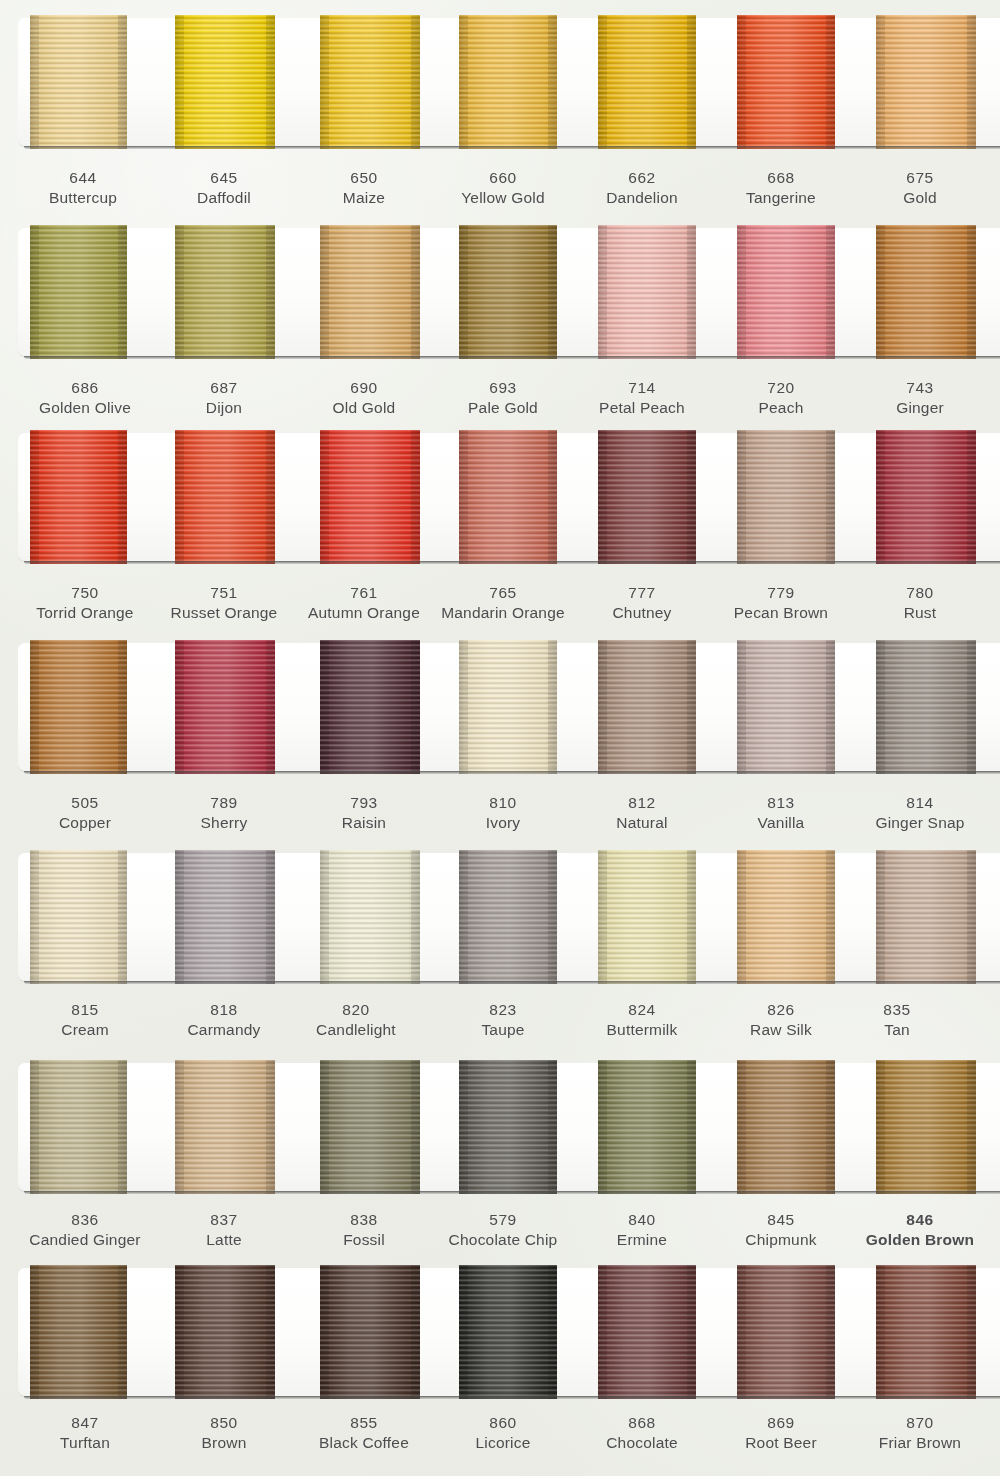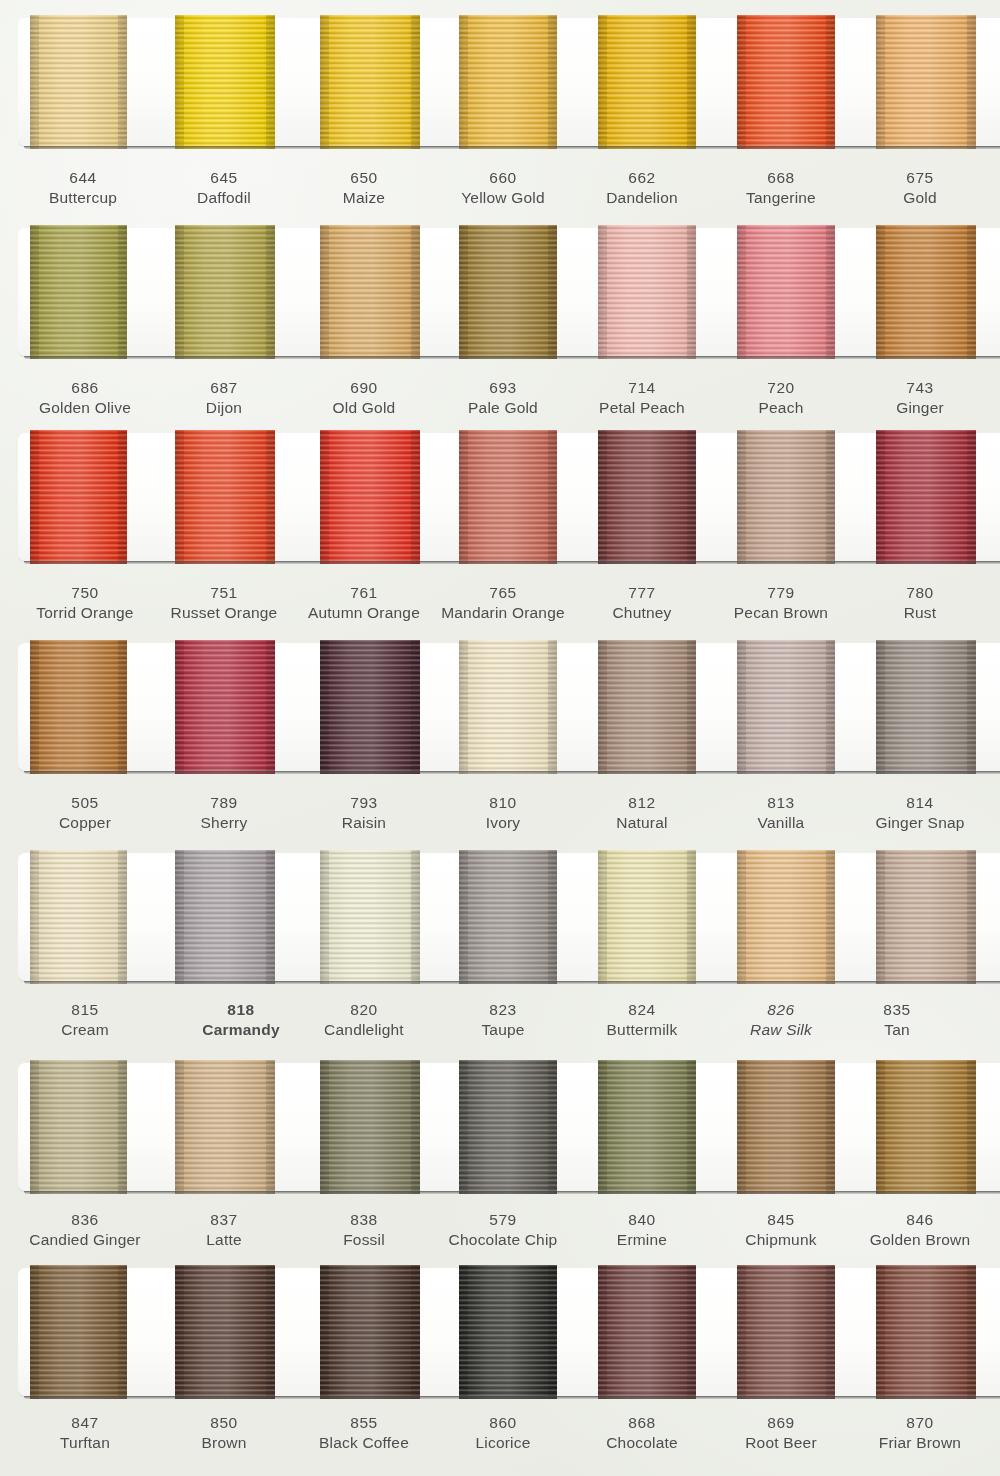--- a/index.html
+++ b/index.html
@@ -461,37 +461,37 @@
               <div class="edge l"></div>
               <div class="edge r"></div>
             </div>
           </div>
         </div>
         <div class="labels" style="top: 1000px;">
           <div class="label" style="left: 10px;">
             <span class="code">815</span>
             <span class="nm">Cream</span>
           </div>
-          <div class="label" style="left: 166px; font-weight: bold;">
+          <div class="label" style="left: 149px;">
             <span class="code">818</span>
             <span class="nm">Carmandy</span>
           </div>
-          <div class="label" style="left: 289px;">
+          <div class="label" style="left: 281px;">
             <span class="code">820</span>
             <span class="nm">Candlelight</span>
           </div>
           <div class="label" style="left: 428px;">
             <span class="code">823</span>
             <span class="nm">Taupe</span>
           </div>
           <div class="label" style="left: 567px;">
             <span class="code">824</span>
             <span class="nm">Buttermilk</span>
           </div>
-          <div class="label" style="left: 706px; font-style: italic;">
+          <div class="label" style="left: 706px;">
             <span class="code">826</span>
             <span class="nm">Raw Silk</span>
           </div>
           <div class="label" style="left: 822px;">
             <span class="code">835</span>
             <span class="nm">Tan</span>
           </div>
         </div>
       </div>
       <div class="row" style="top: 0px;">
@@ -552,21 +552,21 @@
             <span class="nm">Chocolate Chip</span>
           </div>
           <div class="label" style="left: 567px;">
             <span class="code">840</span>
             <span class="nm">Ermine</span>
           </div>
           <div class="label" style="left: 706px;">
             <span class="code">845</span>
             <span class="nm">Chipmunk</span>
           </div>
-          <div class="label" style="left: 845px;">
+          <div class="label" style="left: 845px; font-weight: bold;">
             <span class="code">846</span>
             <span class="nm">Golden Brown</span>
           </div>
         </div>
       </div>
       <div class="row" style="top: 0px;">
         <div class="card" style="top: 1268px;">
           <div class="swatches">
             <div class="ribbon" title="847 Turftan" style="--c: #7a5c36; left: 12px; width: 97px;">
               <div class="face"></div>

